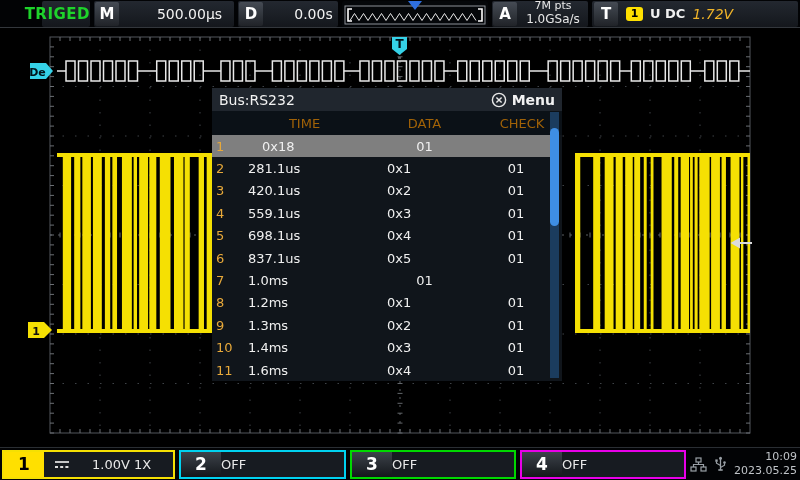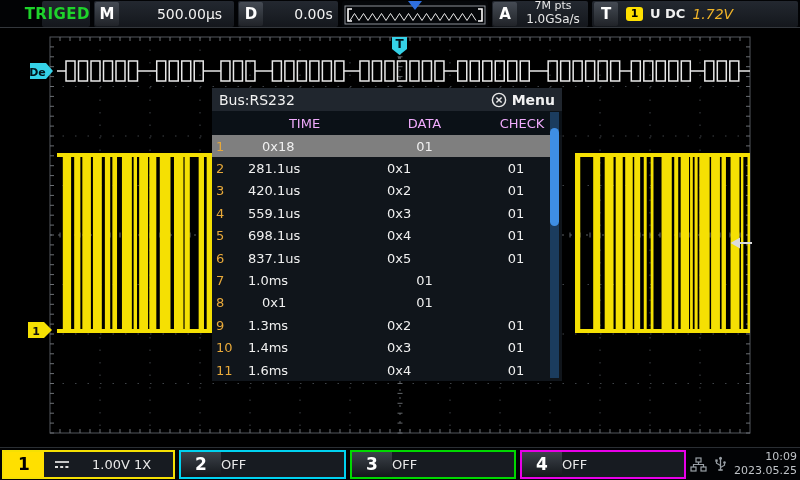--- a/index.html
+++ b/index.html
@@ -27,21 +27,21 @@
 
   
   #wave-svg{position:absolute;top:28px;left:0;}
 
   
   .popup{position:absolute;left:212px;top:88px;width:350px;height:293px;background:#10151b;z-index:5;}
   .popup-header{height:23px;background:#20262e;display:flex;align-items:center;padding:0 7px;box-sizing:border-box;}
   .popup-title{color:#f2f2f2;font-size:14px;}
   .menu-btn{margin-left:auto;display:flex;align-items:center;gap:5px;color:#f2f2f2;font-size:14px;font-weight:bold;cursor:default;}
   .t-head{height:24px;display:grid;grid-template-columns:30px 125px 115px 1fr;align-items:center;background:#0b1117;}
-  .t-head span{color:#f0abfc;font-size:13px;text-align:center;}
+  .t-head span{color:#a16207;font-size:13px;text-align:center;}
   .t-body{position:relative;}
   .t-row{height:22.4px;display:grid;grid-template-columns:30px 125px 115px 1fr;align-items:center;
          color:#f0f0f0;font-size:13px;width:338px;}
   .t-row.sel{background:#7f7f7f;}
   .c-n{color:#e8a93a;padding-left:4px;}
   .c-t{padding-left:6px;}
   .c-d{padding-left:20px;}
   .c-c{text-align:center;}
   .vscroll{position:absolute;right:3px;top:24px;bottom:3px;width:9px;background:#1b3c5e;}
   .vthumb{position:absolute;left:0;top:16px;width:9px;height:98px;border-radius:4.5px;background:#3e8ee4;}
@@ -623,20 +623,21 @@
     <span class="c-d">0x5</span>
     <span class="c-c">01</span>
   </div>
       <div class="t-row">
     <span class="c-n">7</span>
     <span class="c-t">1.0ms</span>
     <span class="c-c">01</span>
   </div>
       <div class="t-row">
     <span class="c-n">8</span>
+    <span class="c-t">1.2ms</span>
     <span class="c-d">0x1</span>
     <span class="c-c">01</span>
   </div>
       <div class="t-row">
     <span class="c-n">9</span>
     <span class="c-t">1.3ms</span>
     <span class="c-d">0x2</span>
     <span class="c-c">01</span>
   </div>
       <div class="t-row">

